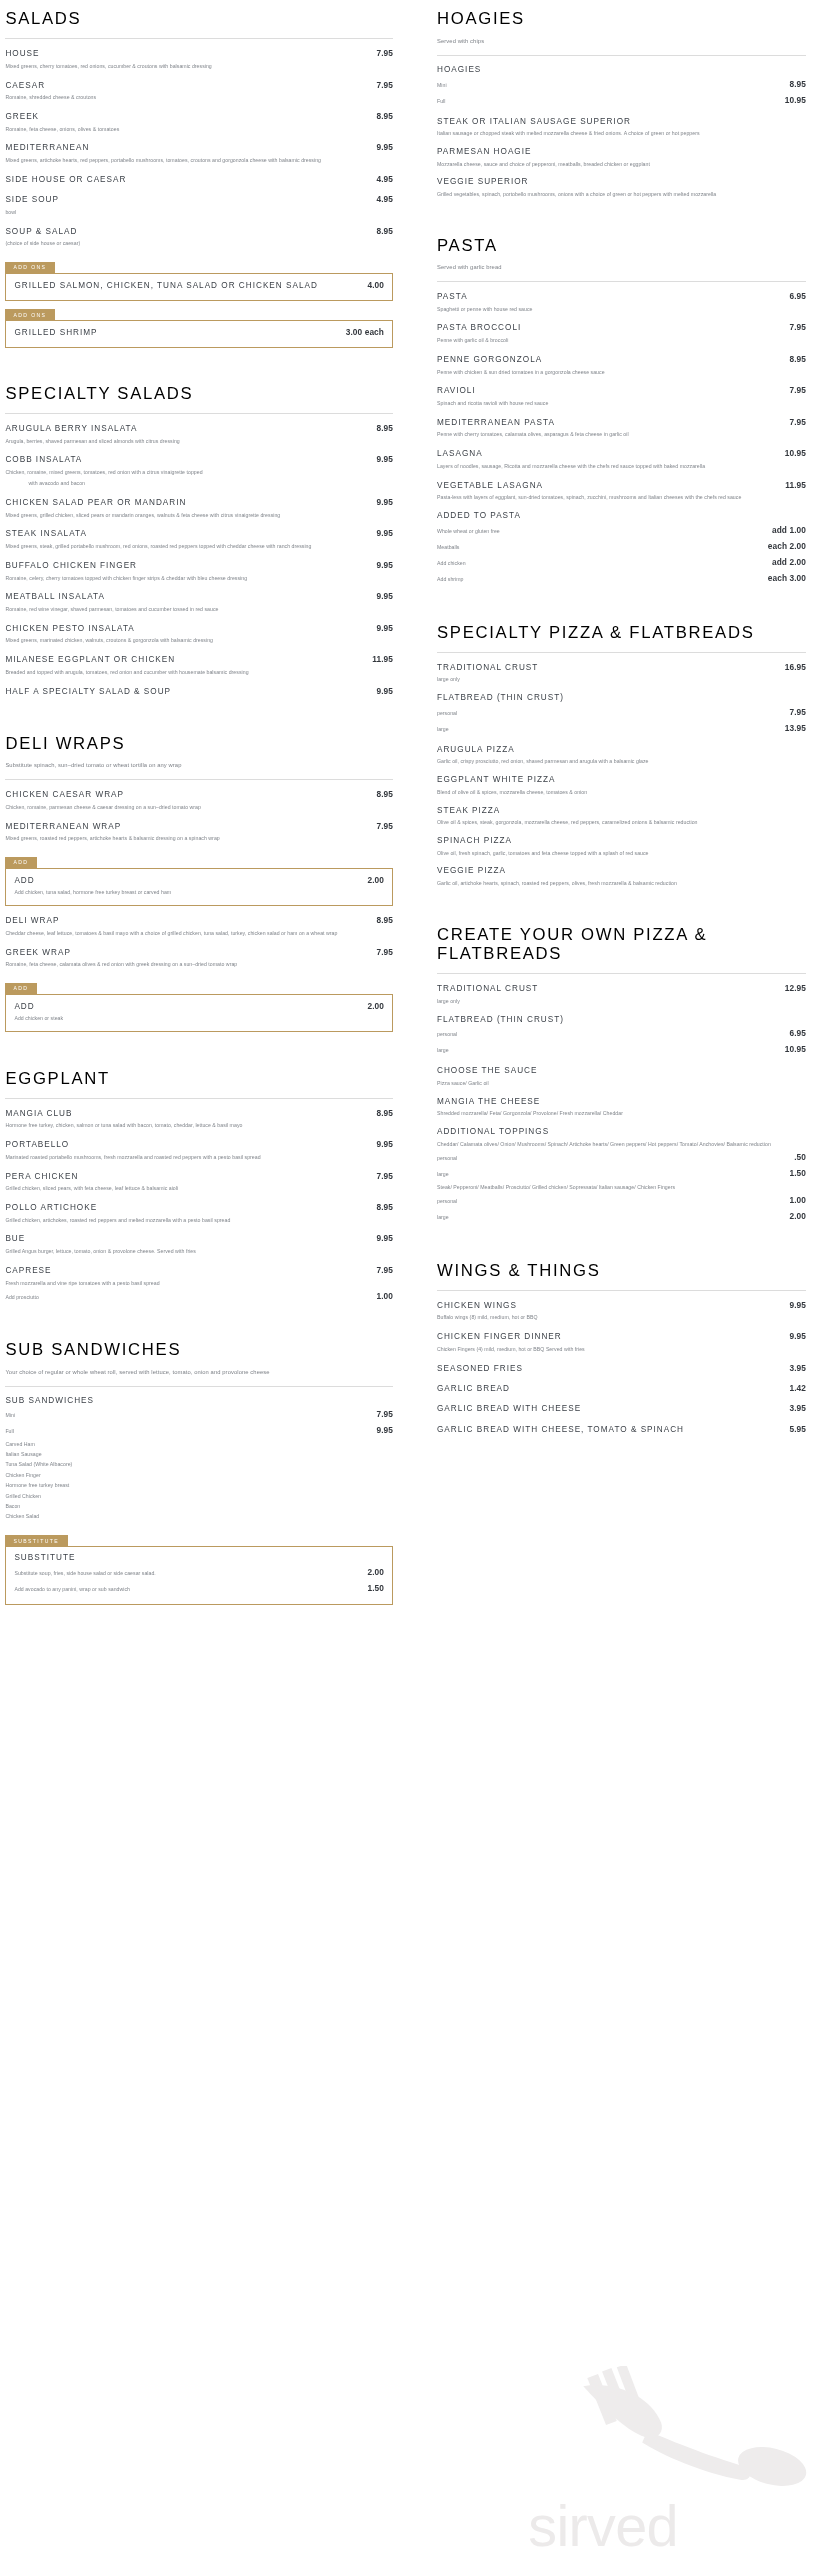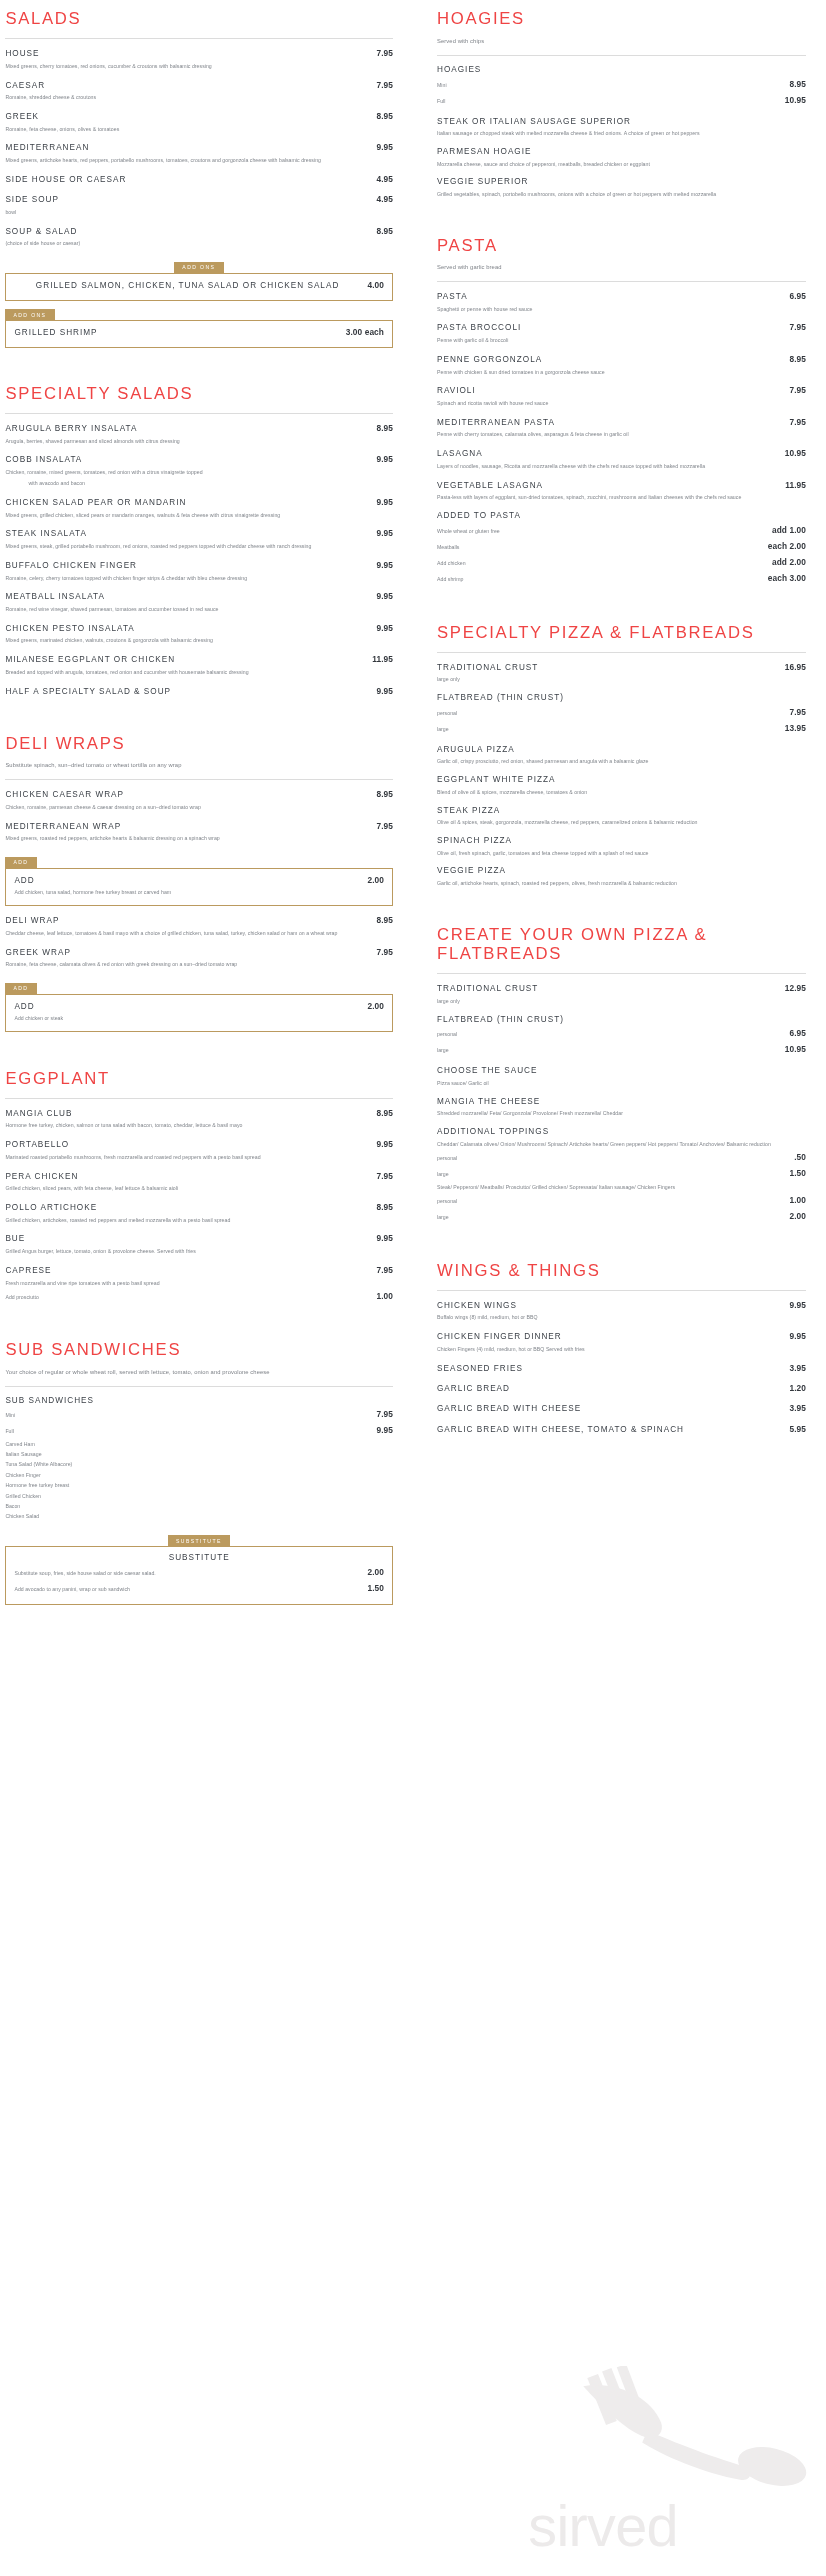--- a/index.html
+++ b/index.html
@@ -14,21 +14,21 @@
   }
   .page { display:flex; width:826px; padding:0; }
   .col { width:413px; padding:0 20px 0 5.4px; }
   .col.right { padding-left:24px; }
 
   
   .sec-title {
     font-size:16.7px;
     letter-spacing:1.7px;
     font-weight:400;
-    color:#ef4444;
+    color:#000000;
     margin:0;
     padding:9.4px 0 0 0;
     line-height:1.18;
   }
   .sec-note {
     font-size:5.8px;
     color:#7d8187;
     letter-spacing:0.1px;
     margin:8px 0 0 0;
     line-height:1.5;
@@ -98,21 +98,21 @@
   .callout-body {
     border:0.7px solid #bb9a5e;
     border-top:0.7px solid #bb9a5e;
     margin-top:-0.7px;
     padding:6px 8px 8px 8px;
     background:#fff;
   }
   .callout-body .item { padding-top:0; }
   .callout + .callout { margin-top:0; }
   .callout-stack .callout { margin-top:6px; }
-  .callout-stack .callout:first-child { margin-top:10.7px;text-align:center; }
+  .callout-stack .callout:first-child { margin-top:10.7px; }
 
   
   .list-line { font-size:5.2px; color:#80858b; line-height:2.0; letter-spacing:0.03px; }
 
   
   .watermark {
     position:absolute;
     right:14.7px;
     bottom:9.4px;
     width:288px;
@@ -761,21 +761,21 @@
       <div class="item">
         <div class="item-row">
           <div class="item-name">SEASONED FRIES</div>
           <div class="item-price">3.95</div>
         </div>
       </div>
 
       <div class="item">
         <div class="item-row">
           <div class="item-name">GARLIC BREAD</div>
-          <div class="item-price">1.20</div>
+          <div class="item-price">1.42</div>
         </div>
       </div>
 
       <div class="item">
         <div class="item-row">
           <div class="item-name">GARLIC BREAD WITH CHEESE</div>
           <div class="item-price">3.95</div>
         </div>
       </div>
 

